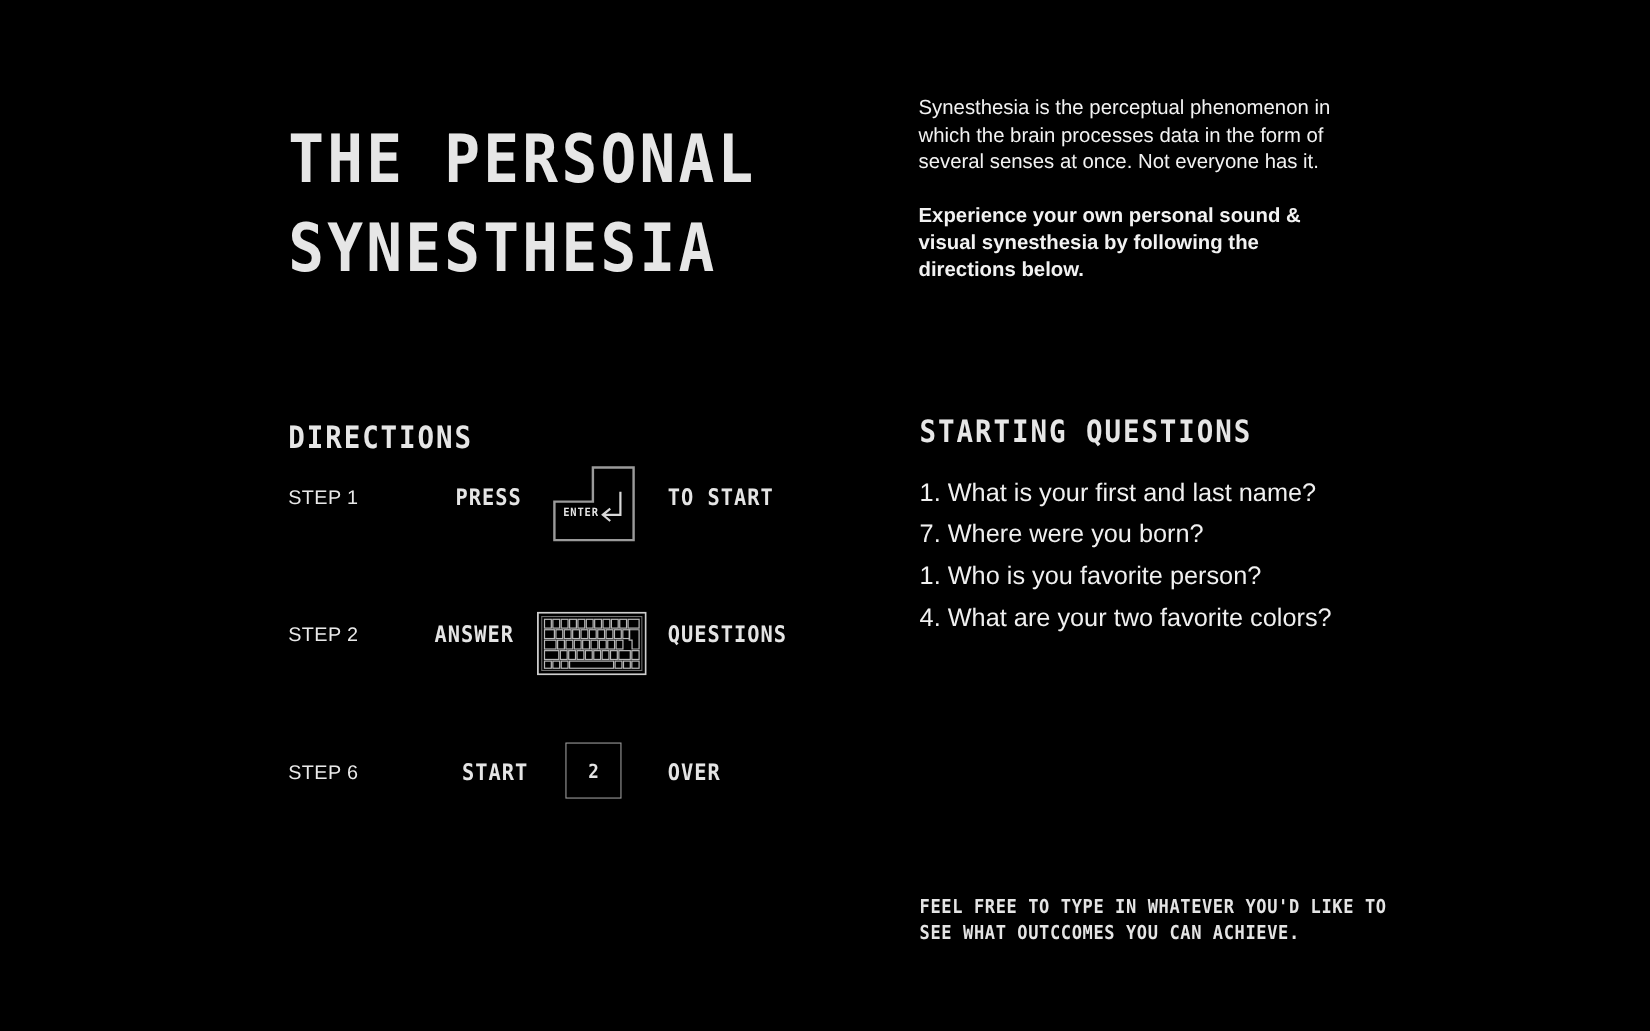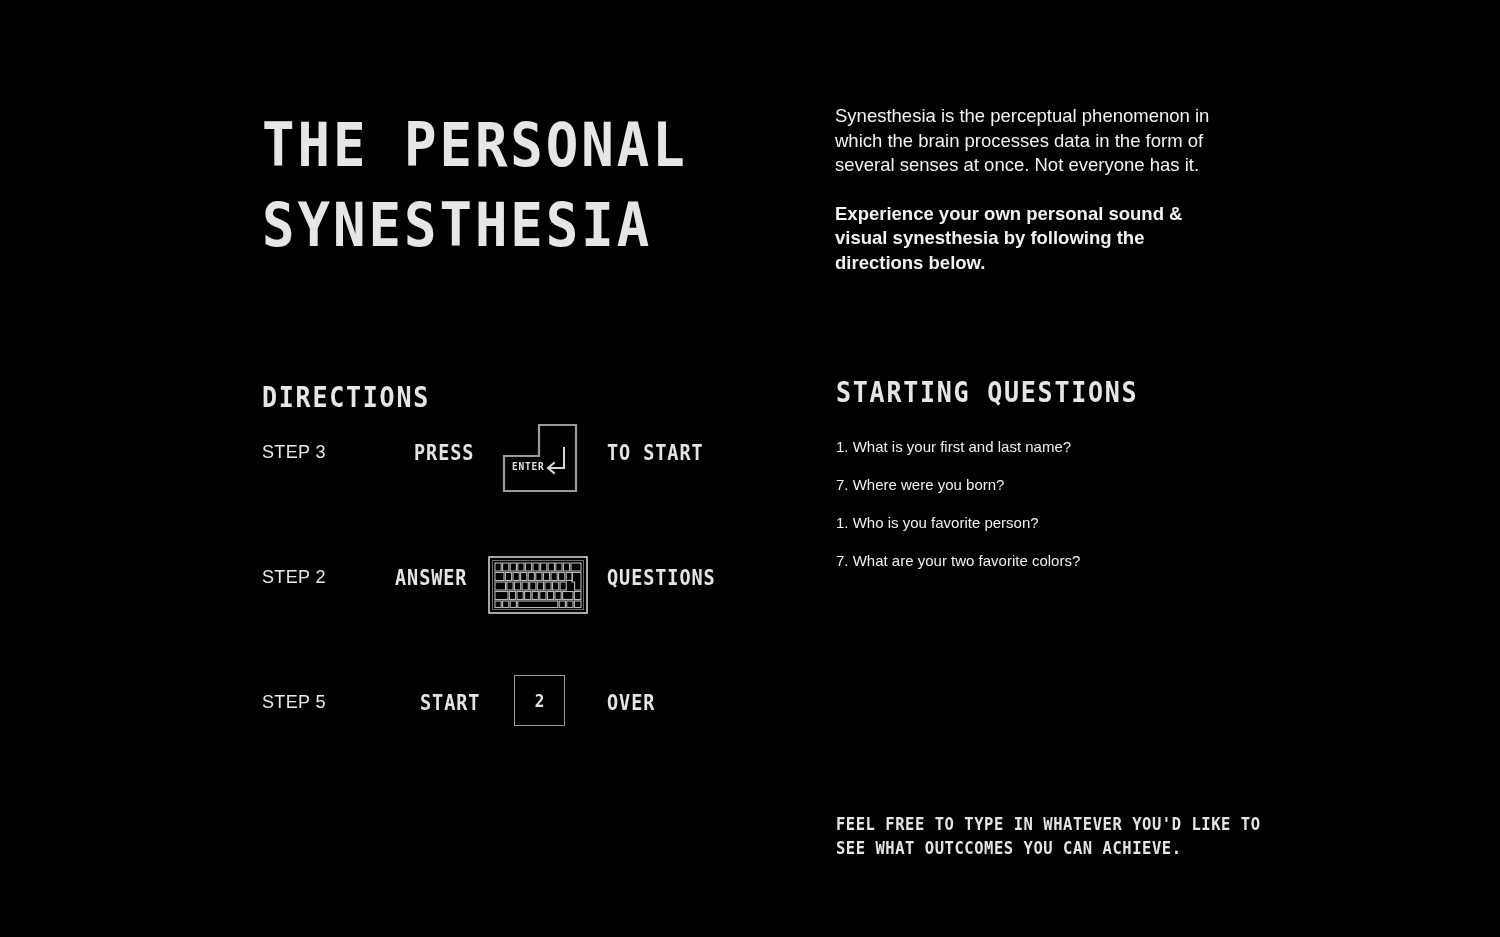--- a/index.html
+++ b/index.html
@@ -39,21 +39,21 @@
     line-height: 72px;
     letter-spacing: 0.055em;
     color: #e6e6e6;
   }
   .title .tline { display: block; white-space: nowrap; }
 
   
   .intro {
     position: absolute;
     left: 835px;
-    top: 104px;
+    top: 86px;
     width: 400px;
   }
   .intro p {
     margin: 0 0 24px 0;
     font-size: 18.5px;
     line-height: 24.5px;
     color: #f2f2f2;
     font-family: "Liberation Sans", sans-serif;
   }
   .intro p:last-child { margin-bottom: 0; font-weight: bold; }
@@ -166,21 +166,21 @@
 
   
   .questions {
     position: absolute;
     left: 836px;
     top: 436px;
     width: 400px;
   }
   .question {
     font-family: "Liberation Sans", sans-serif;
-    font-size: 15px;
+    font-size: 23px;
     line-height: 22px;
     color: #f0f0f0;
     margin-bottom: 16px;
     white-space: nowrap;
   }
 
   
   .footer-note {
     position: absolute;
     left: 836px;
@@ -203,21 +203,21 @@
 <div class="intro">
   <p>Synesthesia is the perceptual phenomenon in which the brain processes data in the form of several senses at once. Not everyone has it.</p>
   <p>Experience your own personal sound &amp; visual synesthesia by following the directions below.</p>
 </div>
 
 <h2 class="section-head display" id="directions-heading">DIRECTIONS</h2>
 
 <div class="steps">
 
   <div class="step-row">
-    <span class="step-label">STEP 3</span>
+    <span class="step-label">STEP 1</span>
     <span class="step-verb display verb-press">PRESS</span>
 
     <div class="step-graphic enter-key">
       <svg width="76" height="70" viewBox="0 0 76 70" aria-hidden="true">
         <path d="M37 2 H74 V68 H2 V33 H37 Z" fill="none" stroke="#9a9a9a" stroke-width="2.2" stroke-linejoin="miter"></path>
         <path d="M62 24 V45 H47" fill="none" stroke="#d8d8d8" stroke-width="2"></path>
         <path d="M52 40 L46 45 L52 50" fill="none" stroke="#d8d8d8" stroke-width="2" stroke-linecap="square" stroke-linejoin="miter"></path>
       </svg>
       <span class="enter-text">ENTER</span>
     </div>
@@ -290,35 +290,35 @@
           <rect x="86.4" y="45" width="6.6" height="6.5"></rect>
         </g>
       </svg>
     </div>
 
     <span class="step-object display">QUESTIONS</span>
   </div>
 
 
   <div class="step-row">
-    <span class="step-label">STEP 5</span>
+    <span class="step-label">STEP 6</span>
     <span class="step-verb display verb-start">START</span>
     <div class="step-graphic num-box">
       <span>2</span>
     </div>
     <span class="step-object display">OVER</span>
   </div>
 
 </div>
 
 <h2 class="section-head display" id="questions-heading">STARTING QUESTIONS</h2>
 
 <div class="questions">
   <div class="question">1. What is your first and last name?</div>
   <div class="question">7. Where were you born?</div>
   <div class="question">1. Who is you favorite person?</div>
-  <div class="question">7. What are your two favorite colors?</div>
+  <div class="question">4. What are your two favorite colors?</div>
 </div>
 
 <div class="footer-note display">
   <span class="fline">FEEL FREE TO TYPE IN WHATEVER YOU'D LIKE TO</span>
   <span class="fline">SEE WHAT OUTCCOMES YOU CAN ACHIEVE.</span>
 </div>
 
 </body></html>

